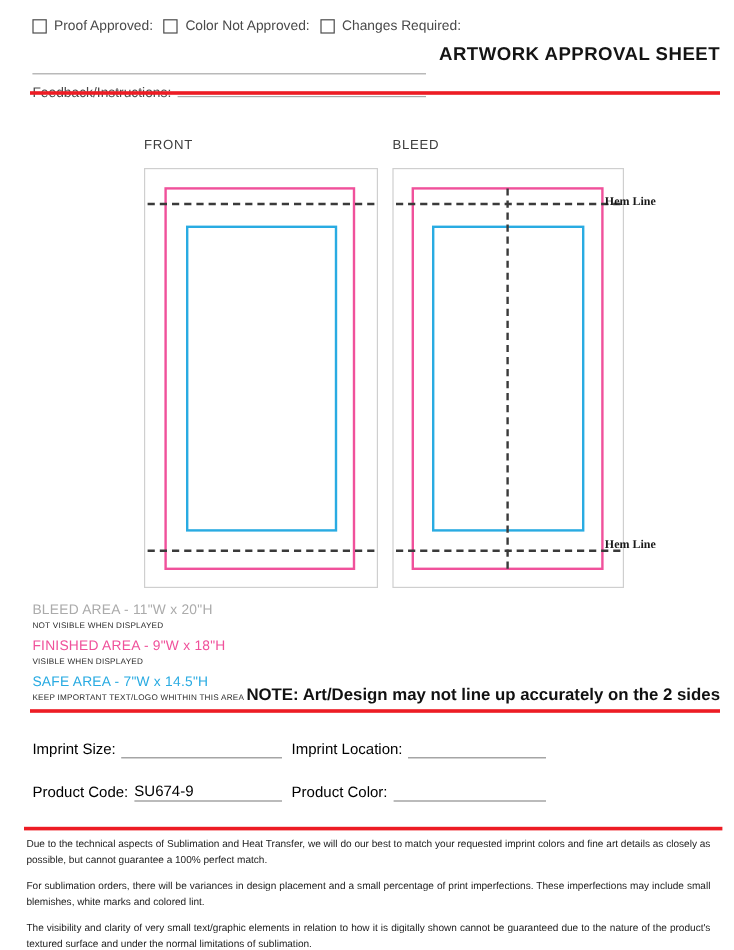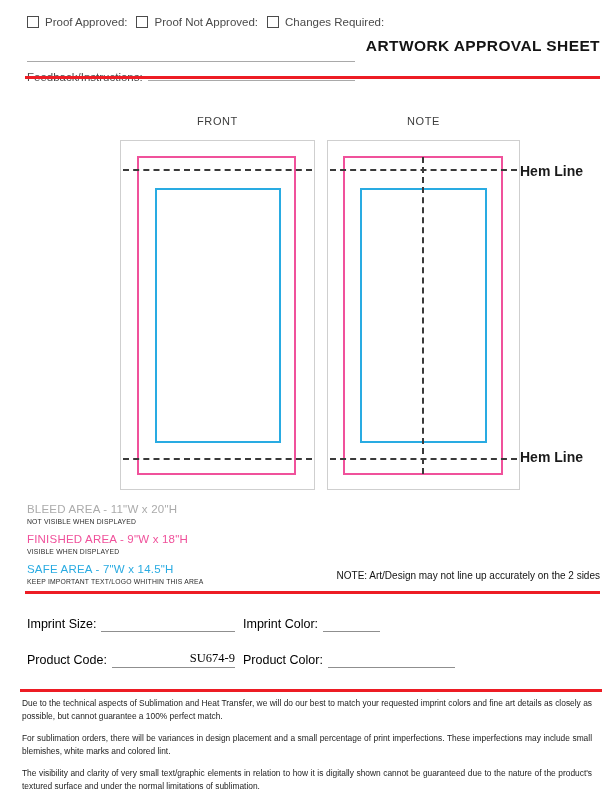--- a/index.html
+++ b/index.html
@@ -40,78 +40,78 @@
     font-size: 15.5px; font-weight: bold; color: #141414;
     letter-spacing: 0.4px;
   }
   .rule-red { height: 2.6px; background: #ED1C24; }
   .rule-1 { left: 25px; top: 76px; width: 575px; }
   .rule-2 { left: 25px; top: 591px; width: 575px; }
   .rule-3 { left: 20px; top: 689px; width: 582px; }
 
   
   .panel-label {
-    top: 115px; text-align: center;
+    top: 115px; text-align: left;
     font-size: 11px; letter-spacing: 0.6px; color: #3d3d3d;
   }
   .front-label { left: 120px; width: 195px; }
   .back-label { left: 327px; width: 193px; }
   .outer-box { border: 1px solid #cfcfcf; background: #fff; }
   .front-outer { left: 120px; top: 140px; width: 195px; height: 350px; }
   .back-outer  { left: 327px; top: 140px; width: 193px; height: 350px; }
   .magenta-box { border: 2px solid #F0519B; }
   .front-magenta { left: 137px; top: 156px; width: 159px; height: 319px; }
   .back-magenta  { left: 343px; top: 156px; width: 160px; height: 319px; }
   .cyan-box { border: 2px solid #29ABE2; }
   .front-cyan { left: 155px; top: 188px; width: 126px; height: 255px; }
   .back-cyan  { left: 360px; top: 188px; width: 127px; height: 255px; }
   .dash-h { border-top: 2px dashed #3a3a3a; height: 0; }
   .front-dash-top { left: 123px; top: 169px; width: 189px; }
   .front-dash-bottom { left: 123px; top: 458px; width: 189px; }
   .back-dash-top { left: 330px; top: 169px; width: 187px; }
   .back-dash-bottom { left: 330px; top: 458px; width: 187px; }
   .seam-dash { left: 422px; top: 157px; height: 317px; width: 0; border-left: 2px dashed #3a3a3a; }
-  .hem-label { left: 520px; font-size: 14px; font-weight: bold; color: #1a1a1a; }
+  .hem-label { left: 504px; font-size: 10px; font-weight: bold; color: #1a1a1a; font-family: Liberation Serif, serif; }
   .hem-top { top: 163px; }
   .hem-bottom { top: 449px; }
   .seam-label {
     left: 327px; top: 494px; width: 193px; text-align: center;
     font-size: 10px; font-weight: bold; color: #1a1a1a;
   }
 
   
   .legend { left: 27px; top: 503px; }
   .legend-entry { margin-bottom: 7px; }
   .legend-title { font-size: 11.5px; letter-spacing: 0.2px; line-height: 13px; }
   .legend-title.bleed { color: #ABABAB; }
   .legend-title.finished { color: #F0519B; }
   .legend-title.safe { color: #29ABE2; }
   .legend-sub { font-size: 6.8px; color: #2b2b2b; letter-spacing: 0.2px; line-height: 9px; margin-top: 1px; }
 
   .note {
     right: 12px; top: 570px;
-    font-size: 10px; font-weight: normal; color: #111;
+    font-size: 14px; font-weight: bold; color: #111;
   }
 
   
   .form-row {
     left: 27px; width: 573px; height: 19px;
     display: flex;
   }
   .form-row-1 { top: 613px; }
   .form-row-2 { top: 649px; }
   .form-cell { display: flex; align-items: flex-end; }
   .cell-1 { width: 208px; margin-right: 8px; }
   .cell-2 { width: 212px; margin-right: 8px; }
   .cell-3 { width: 137px; }
   .form-label { font-size: 12.5px; color: #000; white-space: nowrap; margin-right: 5px; padding-bottom: 1px; }
   .fill-line { flex: 1; border-bottom: 1.2px solid #8f8f8f; height: 17px; position: relative; }
   .fill-value {
     position: absolute; bottom: 1px; left: 0; width: 100%;
-    text-align: right; font-size: 12.5px; color: #000; font-family: Liberation Serif, serif;
+    text-align: left; font-size: 12.5px; color: #000;
   }
 
   
   .disclaimer { left: 22px; top: 697px; width: 570px; }
   .disclaimer p {
     font-size: 8.4px; line-height: 13px; color: #1c1c1c;
     text-align: justify; margin-bottom: 9px;
   }
 </style>
 </head>
@@ -119,21 +119,21 @@
 
 <div class="page">
 
   <div class="abs check-row">
     <div class="check-item">
       <span class="checkbox"></span>
       <span>Proof Approved:</span>
     </div>
     <div class="check-item">
       <span class="checkbox"></span>
-      <span>Proof Not Approved:</span>
+      <span>Color Not Approved:</span>
     </div>
     <div class="check-item">
       <span class="checkbox"></span>
       <span>Changes Required:</span>
     </div>
   </div>
 
   <div class="abs feedback-row">
     <span class="lbl">Feedback/Instructions:</span>
     <span class="write-line"></span>
@@ -143,21 +143,21 @@
   <div class="abs sheet-title">ARTWORK APPROVAL SHEET</div>
   <div class="abs rule-red rule-1"></div>
 
   <div class="abs panel-label front-label">FRONT</div>
   <div class="abs outer-box front-outer"></div>
   <div class="abs magenta-box front-magenta"></div>
   <div class="abs dash-h front-dash-top"></div>
   <div class="abs cyan-box front-cyan"></div>
   <div class="abs dash-h front-dash-bottom"></div>
 
-  <div class="abs panel-label back-label">NOTE</div>
+  <div class="abs panel-label back-label">BLEED</div>
   <div class="abs outer-box back-outer"></div>
   <div class="abs magenta-box back-magenta"></div>
   <div class="abs dash-h back-dash-top"></div>
   <div class="abs cyan-box back-cyan"></div>
   <div class="abs dash-h back-dash-bottom"></div>
   <div class="abs seam-dash"></div>
 
   <div class="abs hem-label hem-top">Hem Line</div>
   <div class="abs hem-label hem-bottom">Hem Line</div>
 
@@ -179,22 +179,22 @@
   <div class="abs note">NOTE: Art/Design may not line up accurately on the 2 sides</div>
   <div class="abs rule-red rule-2"></div>
 
   <div class="abs form-row form-row-1">
     <div class="form-cell cell-1">
       <span class="form-label">Imprint Size:</span>
       <span class="fill-line">
           <span class="fill-value"></span>
         </span>
     </div>
-    <div class="form-cell cell-3">
-      <span class="form-label">Imprint Color:</span>
+    <div class="form-cell cell-2">
+      <span class="form-label">Imprint Location:</span>
       <span class="fill-line">
           <span class="fill-value"></span>
         </span>
     </div>
   </div>
 
   <div class="abs form-row form-row-2">
     <div class="form-cell cell-1">
       <span class="form-label">Product Code:</span>
       <span class="fill-line">

